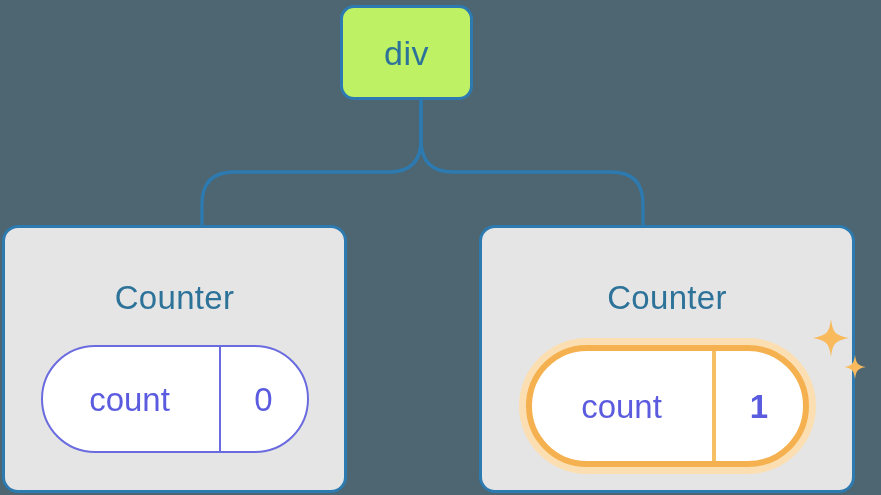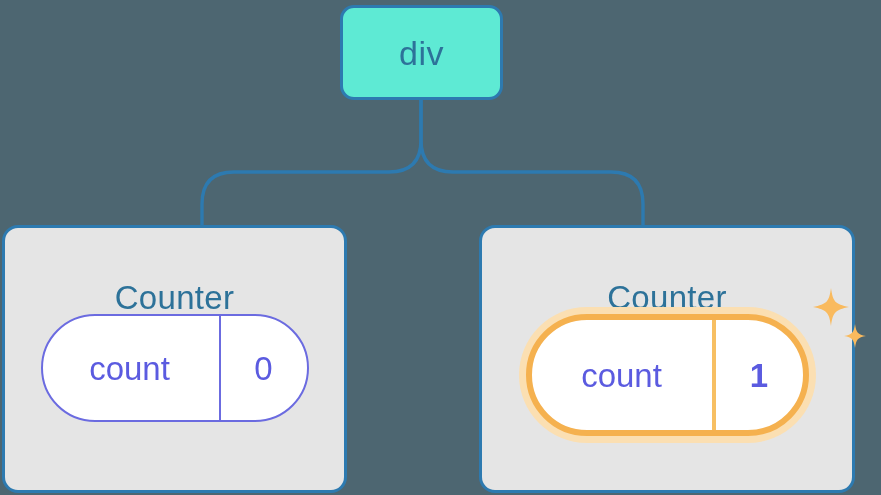--- a/index.html
+++ b/index.html
@@ -28,23 +28,23 @@
     width: 881px;
     height: 495px;
     pointer-events: none;
   }
 
   
   #root-node {
     position: absolute;
     left: 340px;
     top: 5px;
-    width: 163px;
+    width: 133px;
     height: 95px;
-    background: #5eead4;
+    background: #bef264;
     border: 3px solid #2d7ab0;
     border-radius: 14px;
     box-sizing: border-box;
     display: flex;
     align-items: center;
     justify-content: center;
     z-index: 3;
   }
   #root-node .node-label {
     color: #2d7299;
@@ -81,20 +81,21 @@
     color: #2d7299;
     font-size: 33px;
     line-height: 1;
     margin-top: 53px;
     letter-spacing: 0.3px;
   }
 
   
   .pill-wrap {
     position: relative;
+    margin-top: 31px;
     display: flex;
     align-items: center;
     justify-content: center;
   }
   .pill {
     display: flex;
     align-items: stretch;
     box-sizing: border-box;
     border-radius: 999px;
     background: #ffffff;

